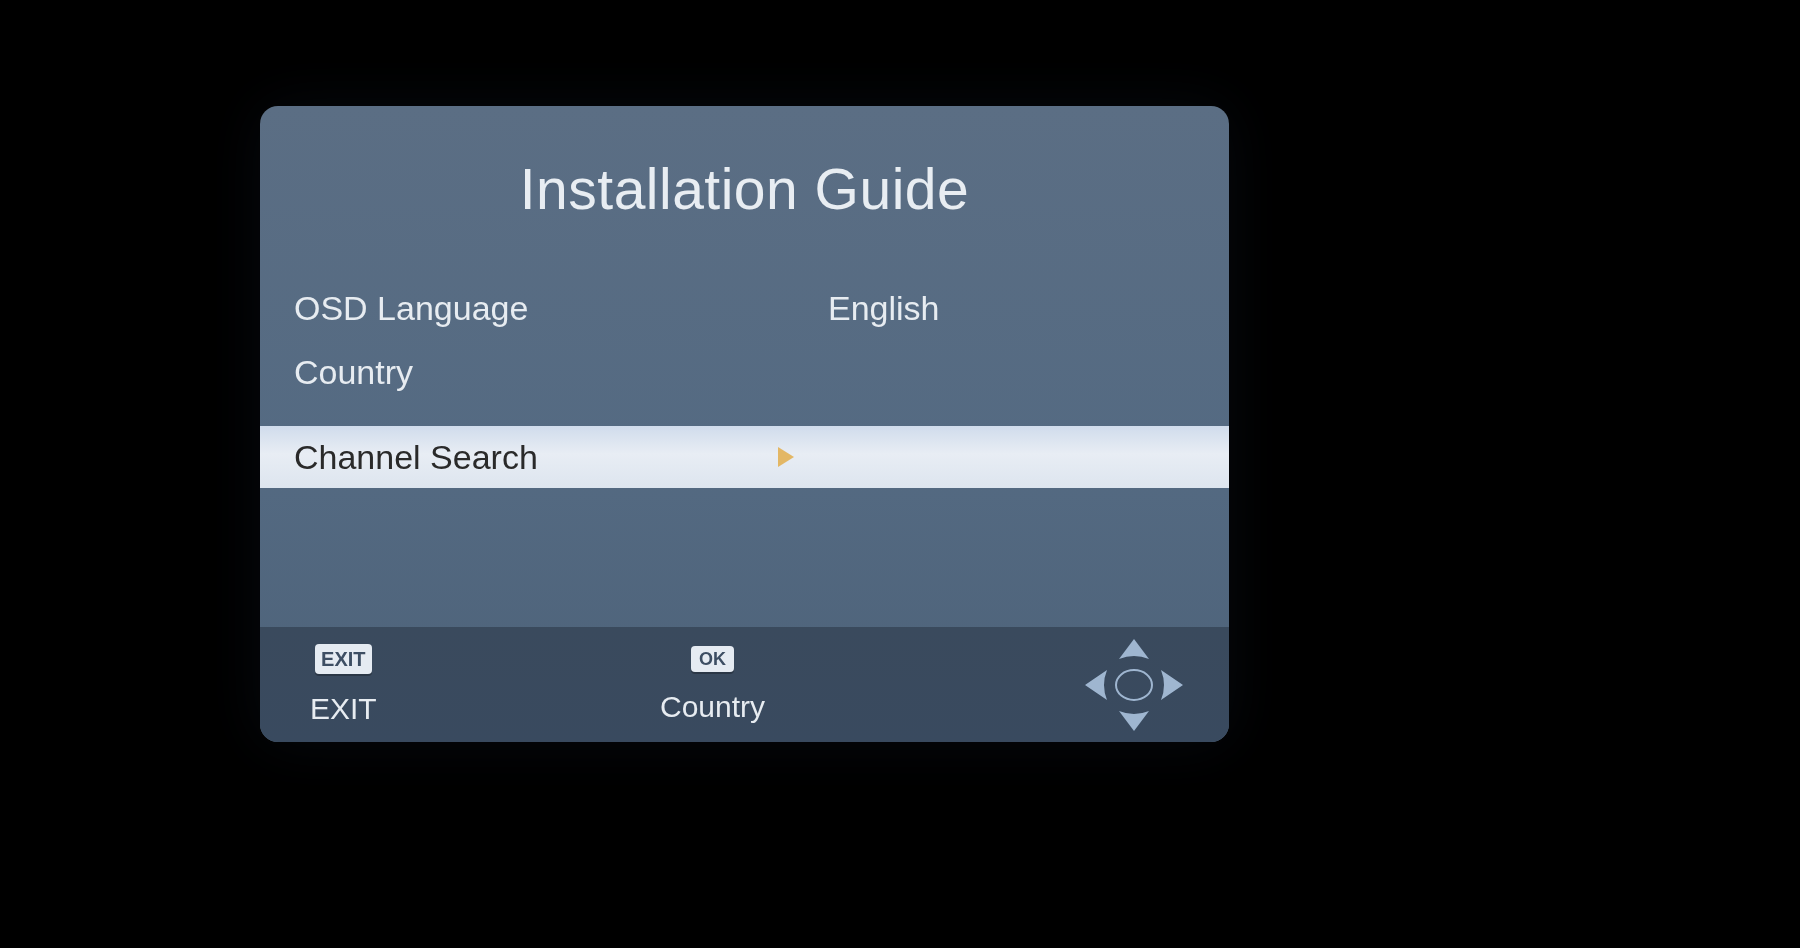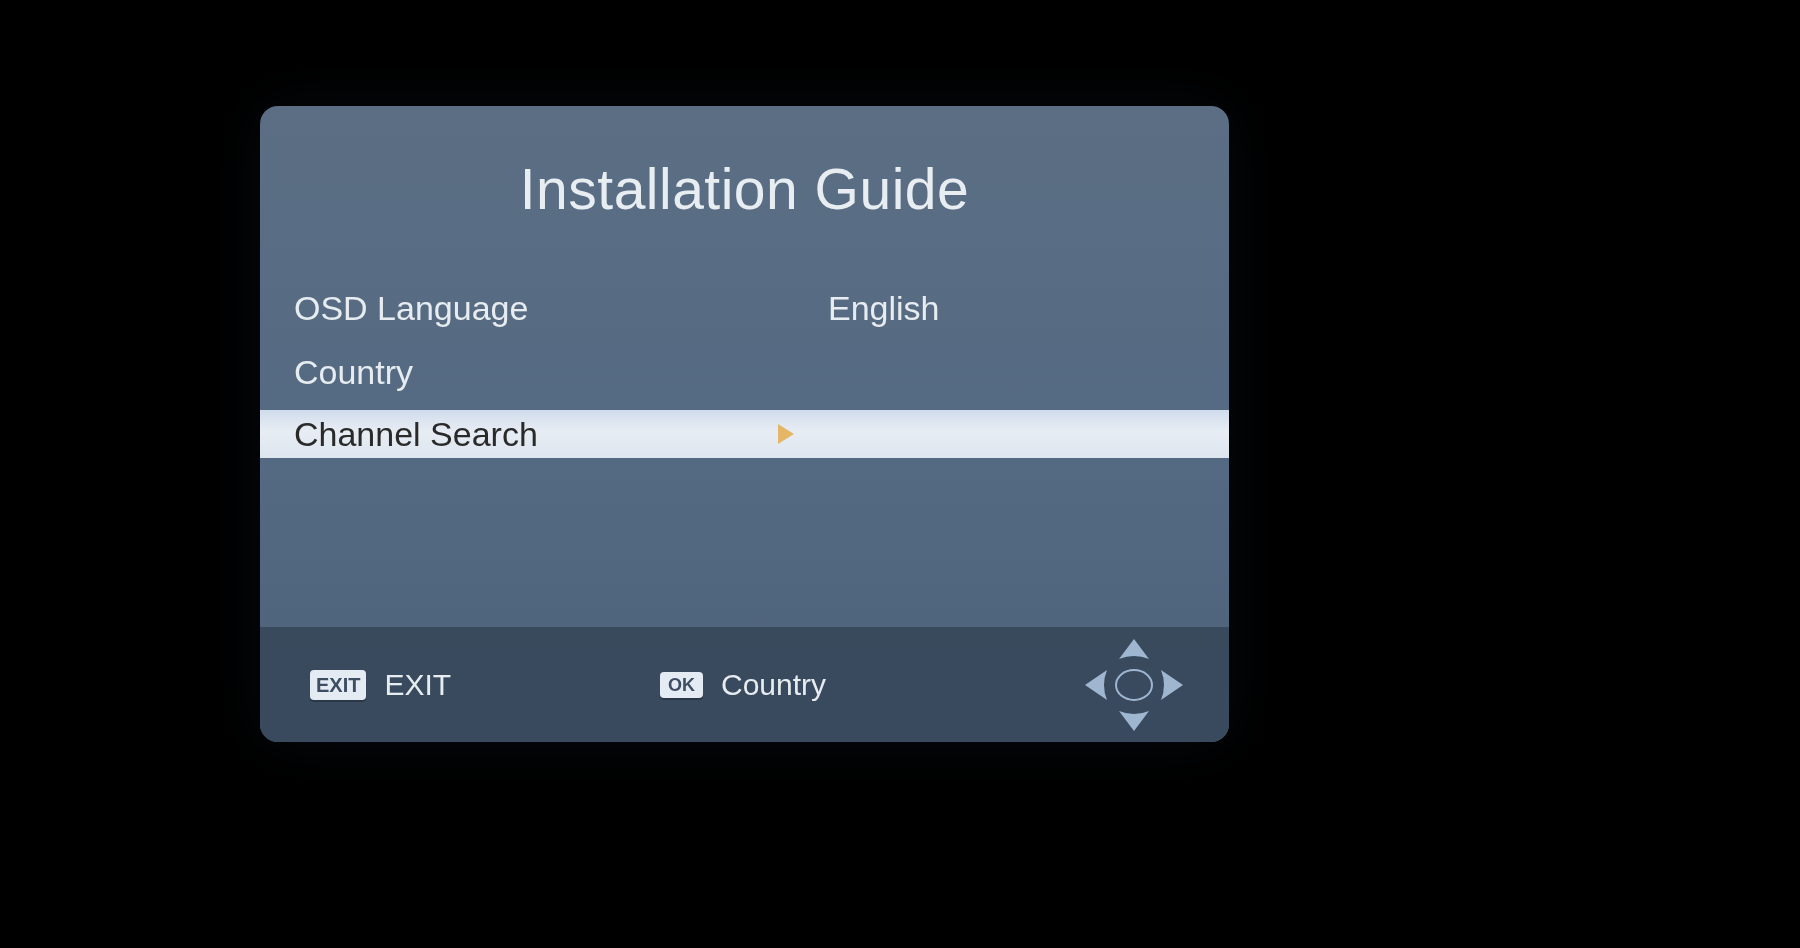--- a/index.html
+++ b/index.html
@@ -47,22 +47,22 @@
       color: #e7ecf1;
       font-size: 34px;
     }
     .row .label  { width: 482px; flex: 0 0 482px; }
     .row .arrow  { width: 52px;  flex: 0 0 52px; display:flex; align-items:center; }
     .row .value  { flex: 1; }
     .row.selected {
       background: linear-gradient(180deg,#d0dcec 0%, #e8edf4 45%, #dde5ef 100%);
       color: #2a2a2a;
       font-weight: 400;
-      height: 48px;
-      margin-top: 6px;
+      height: 62px;
+      margin-top: 22px;
     }
     .row.selected .arrow svg { display:block; }
     .row .arrow svg { display:none; }
     .caret {
       fill: #e3b765;
     }
 
     .footer {
       position: absolute;
       left: 0;
@@ -73,20 +73,21 @@
       display: flex;
       align-items: center;
     }
     .hint {
       display: flex;
       align-items: center;
       gap: 18px;
       color: #e7ecf1;
       font-size: 30px;
       font-weight: 400;
+      flex-direction: column;
     }
     .hint.exit { position:absolute; left: 50px; }
     .hint.ok   { position:absolute; left: 400px; }
     .badge {
       display:inline-flex;
       align-items:center;
       justify-content:center;
       background:#e5ebf2;
       color:#3d4e63;
       font-weight:700;

